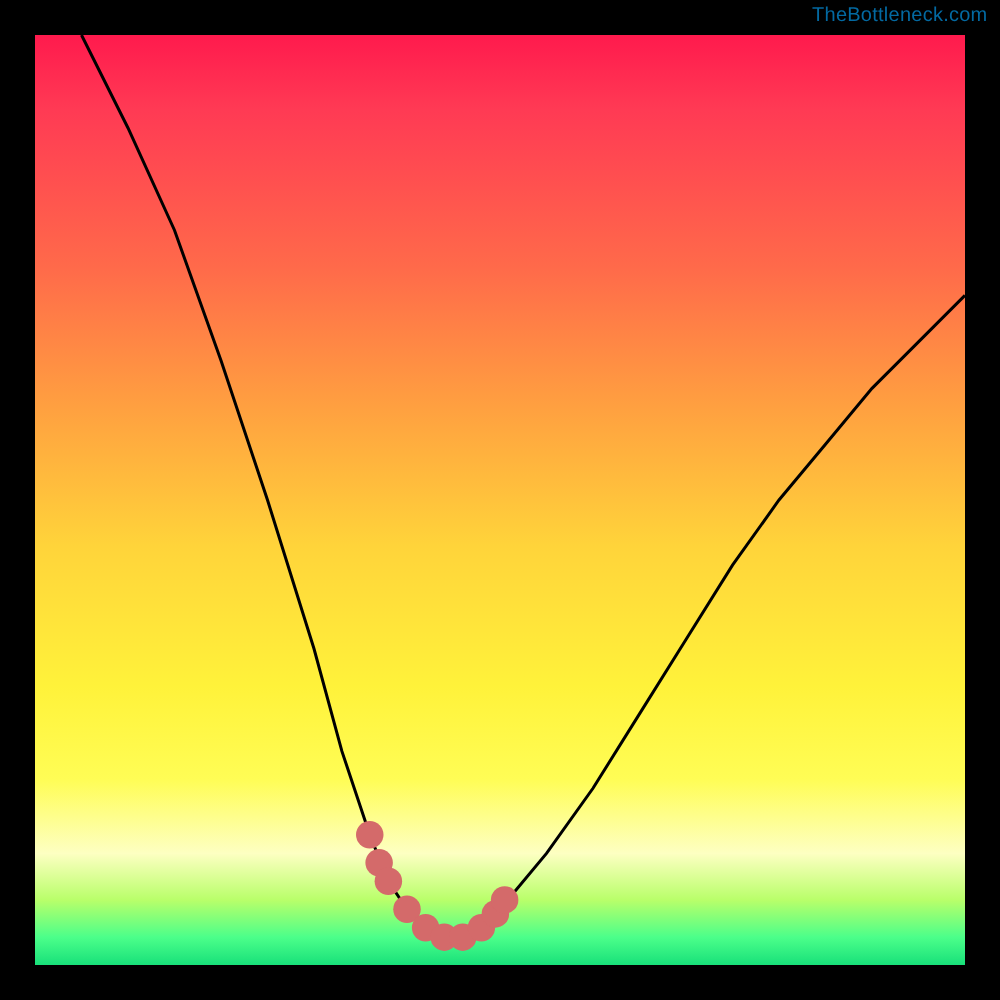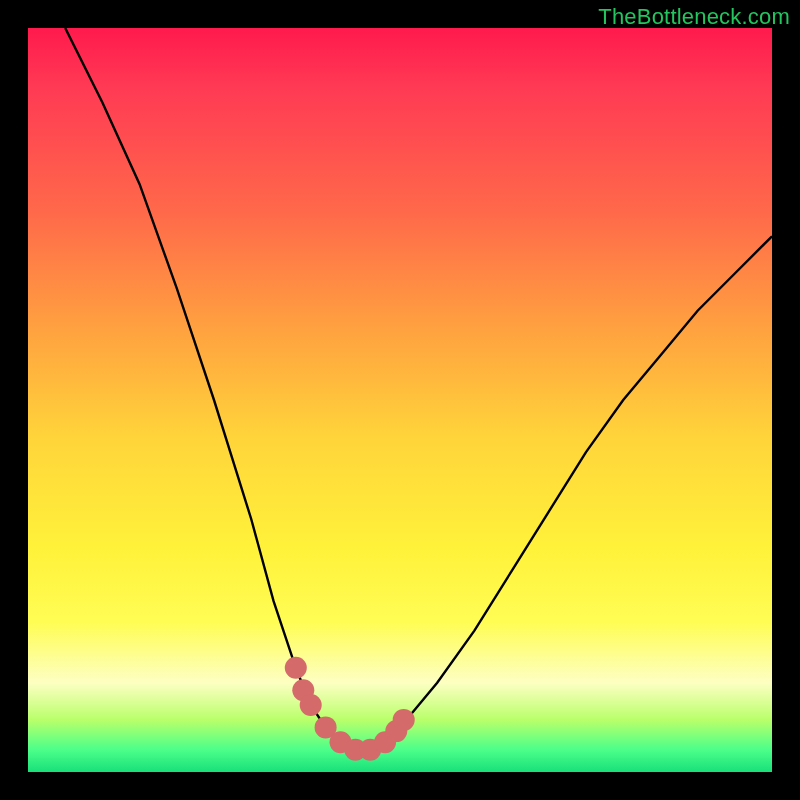--- a/index.html
+++ b/index.html
@@ -29,22 +29,22 @@
       #b9ff6a 93%,
       #4cff8a 97%,
       #18e07a 100%
     );
   }
   .watermark {
     position: absolute;
     top: 4px;
     right: 10px;
     font-family: Arial, Helvetica, sans-serif;
-    font-size: 22px;
-    color: #22c55e;
+    font-size: 16px;
+    color: #0369a1;
     letter-spacing: 0.2px;
     user-select: none;
   }
   svg.curve {
     position: absolute;
     inset: 0;
     width: 100%;
     height: 100%;
   }
 </style>

